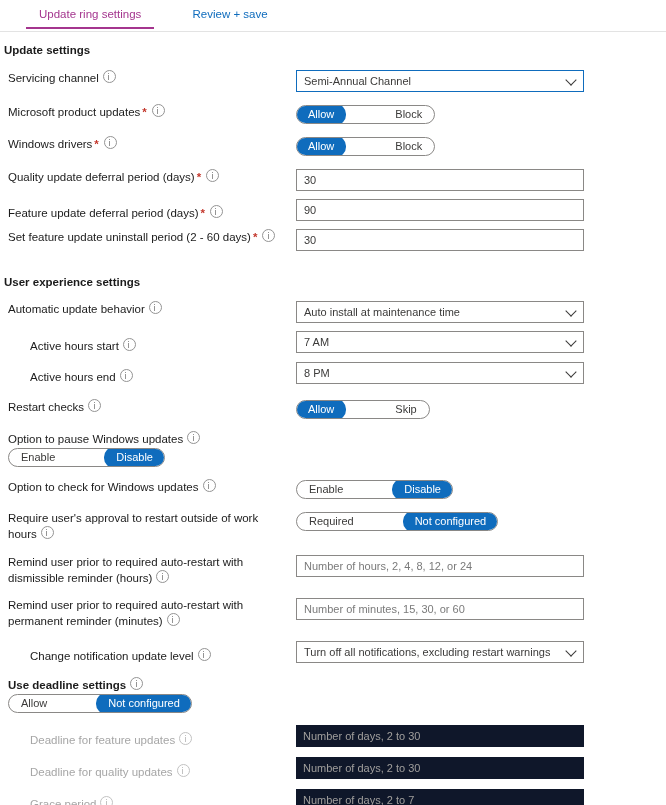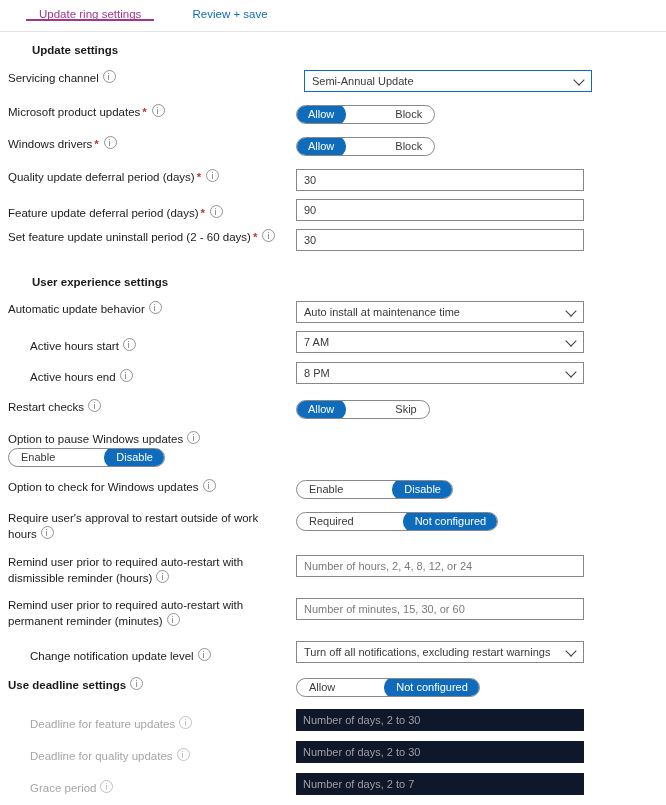--- a/index.html
+++ b/index.html
@@ -20,21 +20,21 @@
   
   .tabbar {
     position: relative;
     height: 32px;
     border-bottom: 1px solid #e3e3e3;
     padding-left: 26px;
     box-sizing: border-box;
   }
   .tab {
     display: inline-block;
-    height: 21px;
+    height: 29px;
     line-height: 28px;
     font-size: 11.5px;
     padding: 0 13px;
     box-sizing: border-box;
     cursor: pointer;
     vertical-align: top;
   }
   .tab.active {
     color: #a4358e;
     border-bottom: 2px solid #a4358e;
@@ -47,21 +47,20 @@
   
   .form {
     padding: 0;
     position: relative;
   }
   .section-head {
     font-weight: bold;
     font-size: 11.5px;
     color: #1b1b1b;
     padding-left: 4px;
-    margin-left: 28px;
   }
   .row {
     position: relative;
     display: flex;
     align-items: flex-start;
     padding-left: 8px;
   }
   .lbl {
     width: 288px;
     box-sizing: border-box;
@@ -204,27 +203,27 @@
   </div>
   <div class="tab inactive">
     <span>Review + save</span>
   </div>
 </div>
 
 <div class="form">
 
   <div class="section-head" style="margin-top:12px;">Update settings</div>
 
-  <div class="row" style="margin-top:14px;gap:8px;">
+  <div class="row" style="margin-top:14px;">
     <div class="lbl">
       <span>Servicing channel</span><span class="info"></span>
     </div>
     <div class="ctl">
       <div class="select focused">
-        <span class="val">Semi-Annual Update</span>
+        <span class="val">Semi-Annual Channel</span>
         <span class="chev"></span>
       </div>
     </div>
   </div>
 
   <div class="row" style="margin-top:12px;">
     <div class="lbl">
       <span>Microsoft product updates</span><span class="req">*</span><span class="info"></span>
     </div>
     <div class="ctl" style="padding-top:1px;">
@@ -393,21 +392,21 @@
       <span>Change notification update level</span><span class="info"></span>
     </div>
     <div class="ctl">
       <div class="select">
         <span class="val">Turn off all notifications, excluding restart warnings</span>
         <span class="chev"></span>
       </div>
     </div>
   </div>
 
-  <div class="row" style="margin-top:13px;">
+  <div class="row" style="margin-top:13px;flex-direction:column;">
     <div class="lbl bold">
       <span>Use deadline settings</span><span class="info"></span>
     </div>
     <div class="ctl" style="padding-top:1px;">
       <div class="toggle">
         <span class="opt">Allow</span>
         <span class="opt on">Not configured</span>
       </div>
     </div>
   </div>

